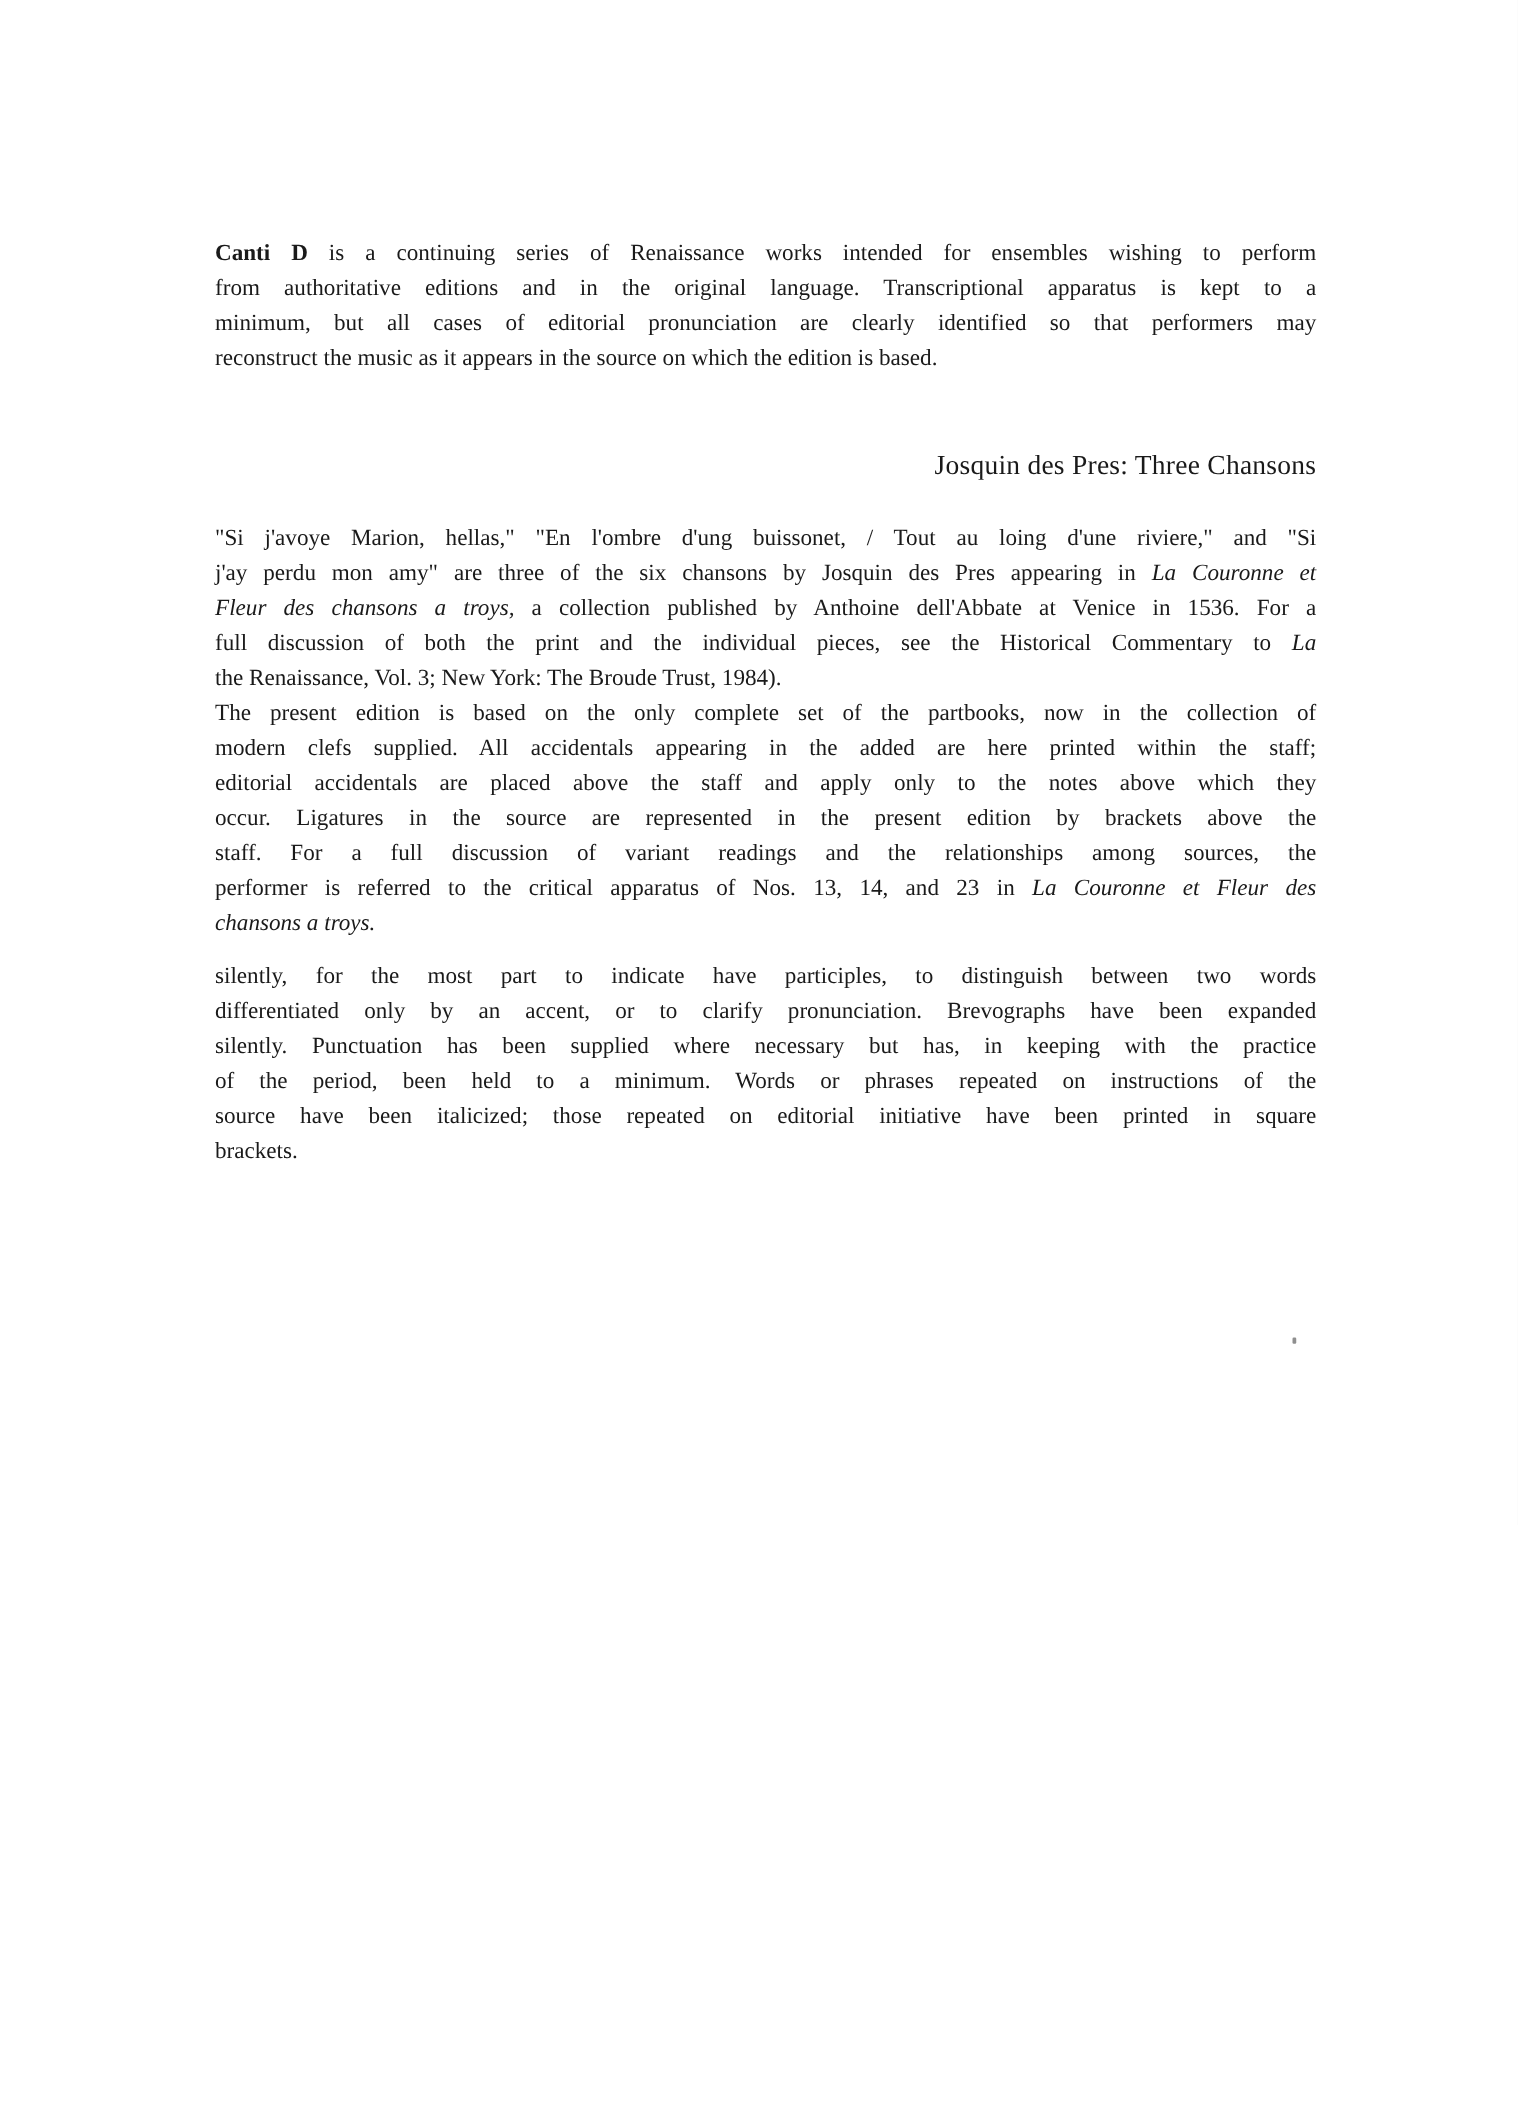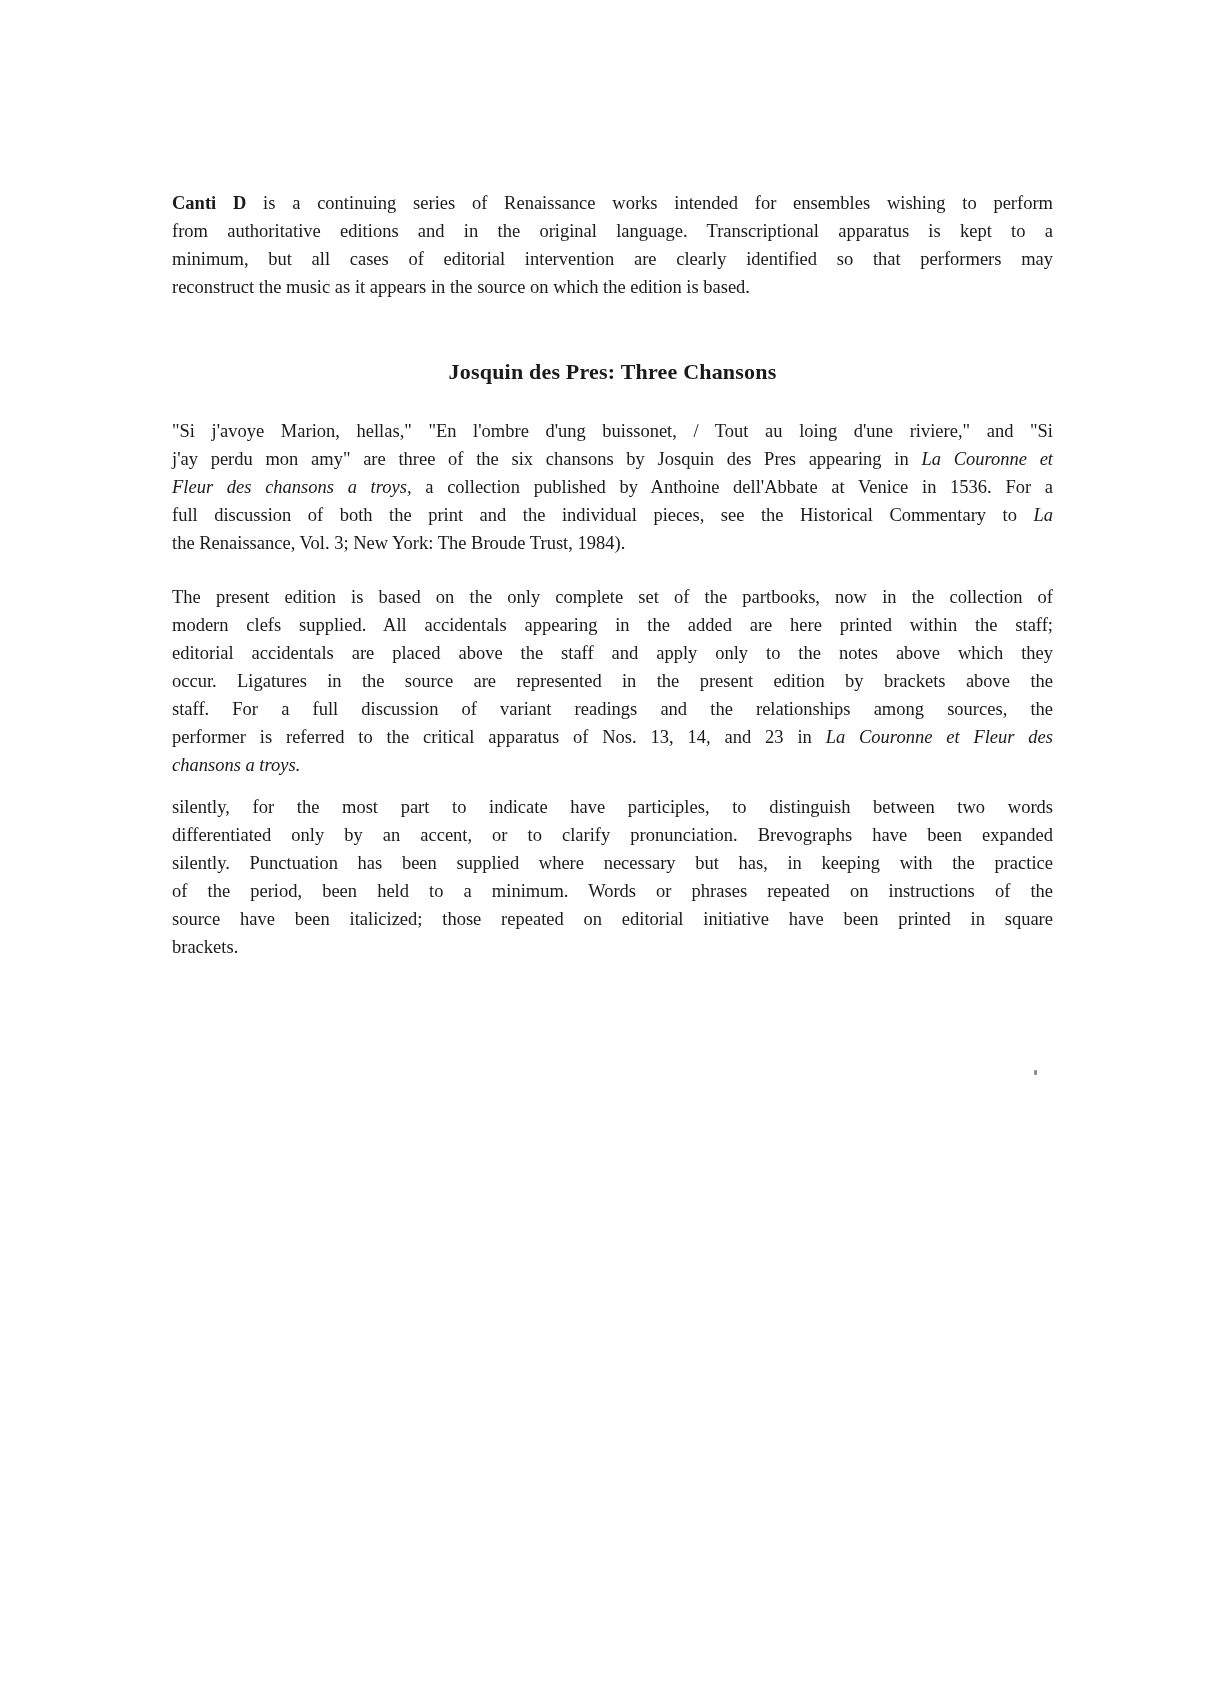--- a/index.html
+++ b/index.html
@@ -31,49 +31,49 @@
     text-align: justify;
     text-align-last: justify;
     text-justify: inter-word;
     white-space: normal;
   }
   .line.last { text-align-last: left; }
   .bold { font-weight: bold; }
   .italic { font-style: italic; }
   .heading {
     margin-top: 57px;
-    text-align: center;
-    font-weight: bold;
+    text-align: right;
+    font-weight: normal;
     font-size: 22px;
     line-height: 28px;
     letter-spacing: 0.2px;
   }
   .para-2 { margin-top: 31px; }
-  .para-3 { margin-top: 26px; }
+  .para-3 { margin-top: 0; }
   .para-4 { margin-top: 14px; }
   .speck {
     position: absolute;
     left: 1034px;
     top: 1070px;
     width: 3px;
     height: 5px;
     background: #8f8f8f;
     border-radius: 1px;
   }
 </style>
 </head>
 <body>
 
 <div class="page">
   <div class="text-block">
 
     <div class="paragraph para-1">
         <div class="line"><span class="bold">Canti D</span><span> is a continuing series of Renaissance works intended for ensembles wishing to perform</span></div>
         <div class="line"><span>from authoritative editions and in the original language. Transcriptional apparatus is kept to a</span></div>
-        <div class="line"><span>minimum, but all cases of editorial intervention are clearly identified so that performers may</span></div>
+        <div class="line"><span>minimum, but all cases of editorial pronunciation are clearly identified so that performers may</span></div>
         <div class="line last"><span>reconstruct the music as it appears in the source on which the edition is based.</span></div>
       </div>
 
     <div class="heading">Josquin des Pres: Three Chansons</div>
 
     <div class="paragraph para-2">
         <div class="line"><span>"Si j'avoye Marion, hellas," "En l'ombre d'ung buissonet, / Tout au loing d'une riviere," and "Si</span></div>
         <div class="line"><span>j'ay perdu mon amy" are three of the six chansons by Josquin des Pres appearing in </span><span class="italic">La Couronne et</span></div>
         <div class="line"><span class="italic">Fleur des chansons a troys,</span><span> a collection published by Anthoine dell'Abbate at Venice in 1536. For a</span></div>
         <div class="line"><span>full discussion of both the print and the individual pieces, see the Historical Commentary to </span><span class="italic">La</span></div>

